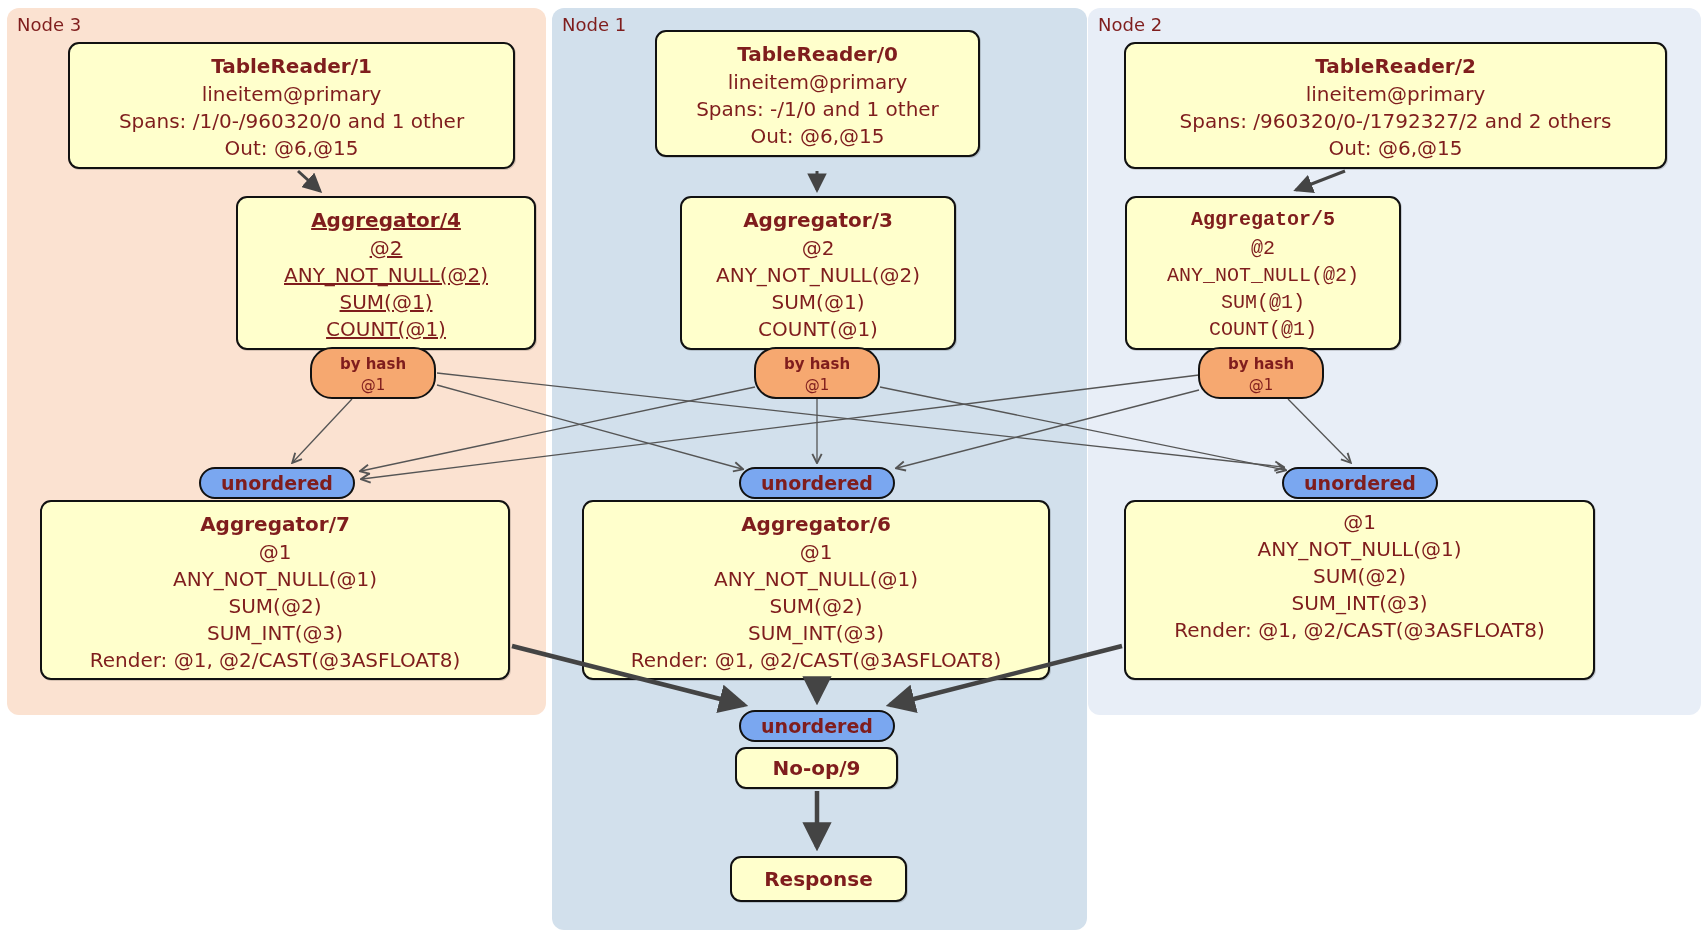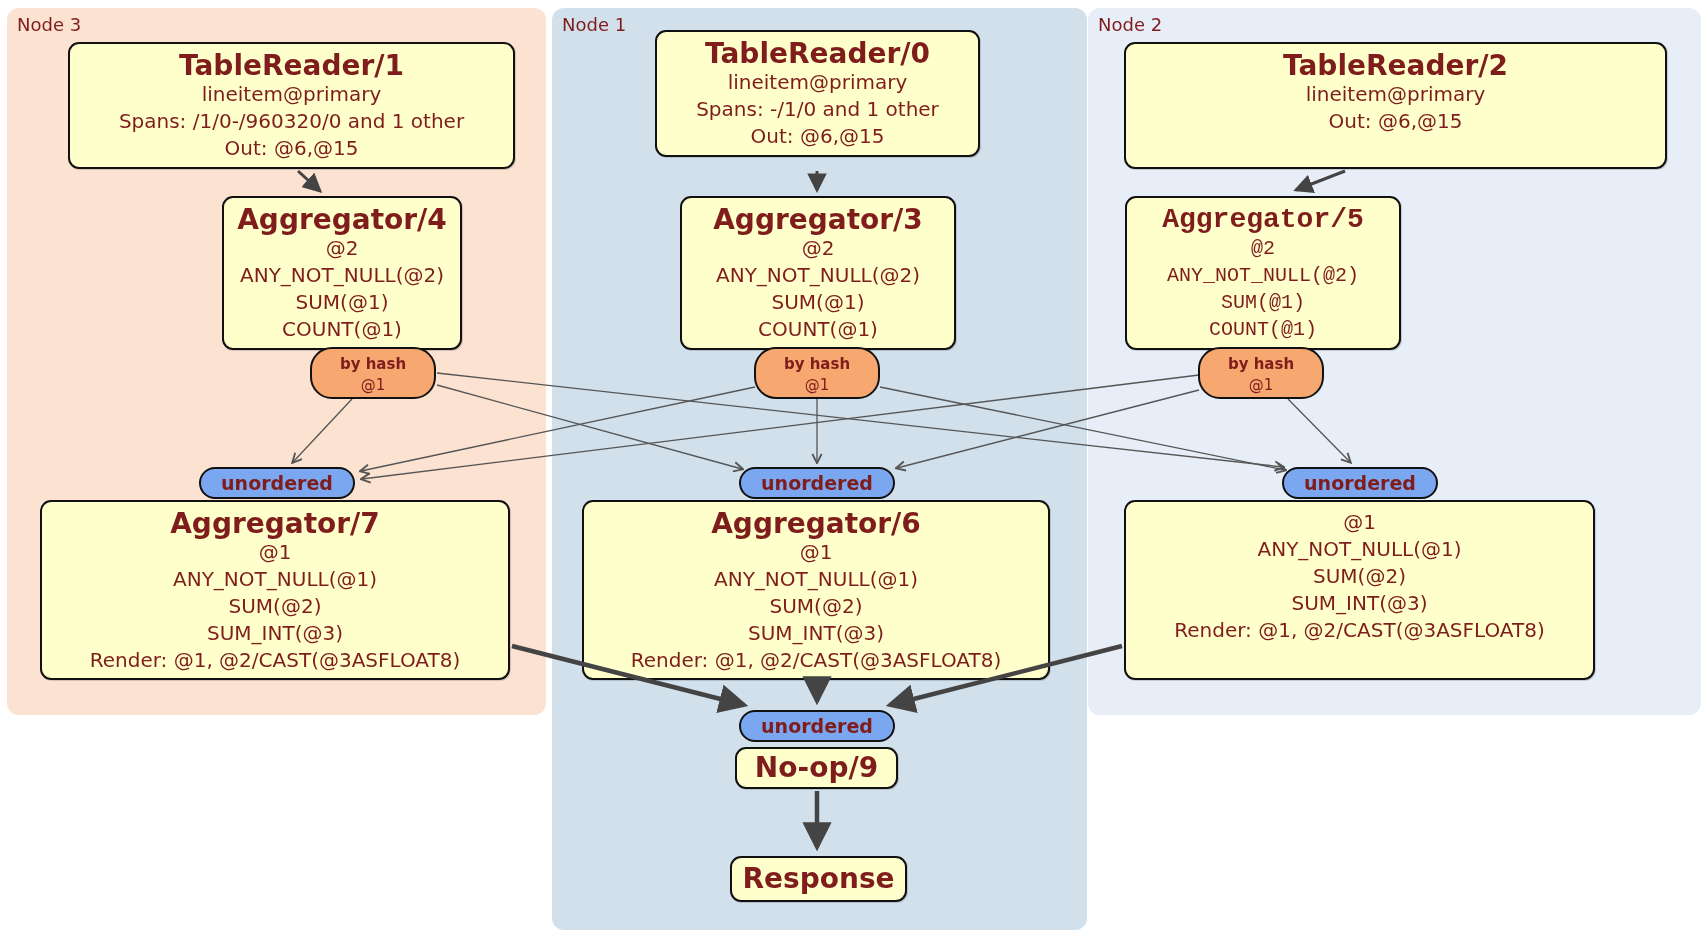--- a/index.html
+++ b/index.html
@@ -13,21 +13,21 @@
     font-family:"DejaVu Sans","Liberation Sans",sans-serif;color:#7f1d1d;
   }
   .group{position:absolute;border-radius:12px;}
   .group-label{position:absolute;top:6px;left:10px;font-size:18px;}
   .pbox{
     position:absolute;background:var(--processor-fill);
     border:2px solid var(--box-border);border-radius:11px;
     text-align:center;box-sizing:border-box;padding-top:7px;
     box-shadow:1px 1px 0 rgba(0,0,0,0.15);
   }
-  .pbox .title{display:block;font-weight:bold;font-size:28px;line-height:30px;white-space:nowrap;}
+  .pbox .title{display:block;font-weight:bold;font-size:20px;line-height:30px;white-space:nowrap;}
   .pbox .line{display:block;font-size:20px;line-height:27px;white-space:nowrap;}
   .titleonly{display:flex;align-items:center;justify-content:center;padding-top:0;}
   .titleonly .title{line-height:1;}
   .router{
     position:absolute;width:126px;height:52px;background:var(--router-fill);
     border:2px solid var(--box-border);border-radius:22px;text-align:center;
     box-sizing:border-box;padding-top:3px;z-index:3;
   }
   .router .rlabel{display:block;font-weight:bold;font-size:15px;line-height:24px;}
   .router .rkey{display:block;font-size:15px;line-height:18px;}
@@ -92,24 +92,25 @@
   </div>
   <div class="pbox" style="left:655px;top:30px;width:325px;height:127px;">
     <span class="title">TableReader/0</span>
     <span class="line">lineitem@primary</span>
     <span class="line">Spans: -/1/0 and 1 other</span>
     <span class="line">Out: @6,@15</span>
   </div>
   <div class="pbox" style="left:1124px;top:42px;width:543px;height:127px;">
     <span class="title">TableReader/2</span>
     <span class="line">lineitem@primary</span>
+    <span class="line">Spans: /960320/0-/1792327/2 and 2 others</span>
     <span class="line">Out: @6,@15</span>
   </div>
 
-  <div class="pbox" style="left:222px;top:196px;width:240px;height:154px;">
+  <div class="pbox" style="left:236px;top:196px;width:300px;height:154px;text-decoration:underline;">
     <span class="title">Aggregator/4</span>
     <span class="line">@2</span>
     <span class="line">ANY_NOT_NULL(@2)</span>
     <span class="line">SUM(@1)</span>
     <span class="line">COUNT(@1)</span>
   </div>
   <div class="pbox" style="left:680px;top:196px;width:276px;height:154px;">
     <span class="title">Aggregator/3</span>
     <span class="line">@2</span>
     <span class="line">ANY_NOT_NULL(@2)</span>

